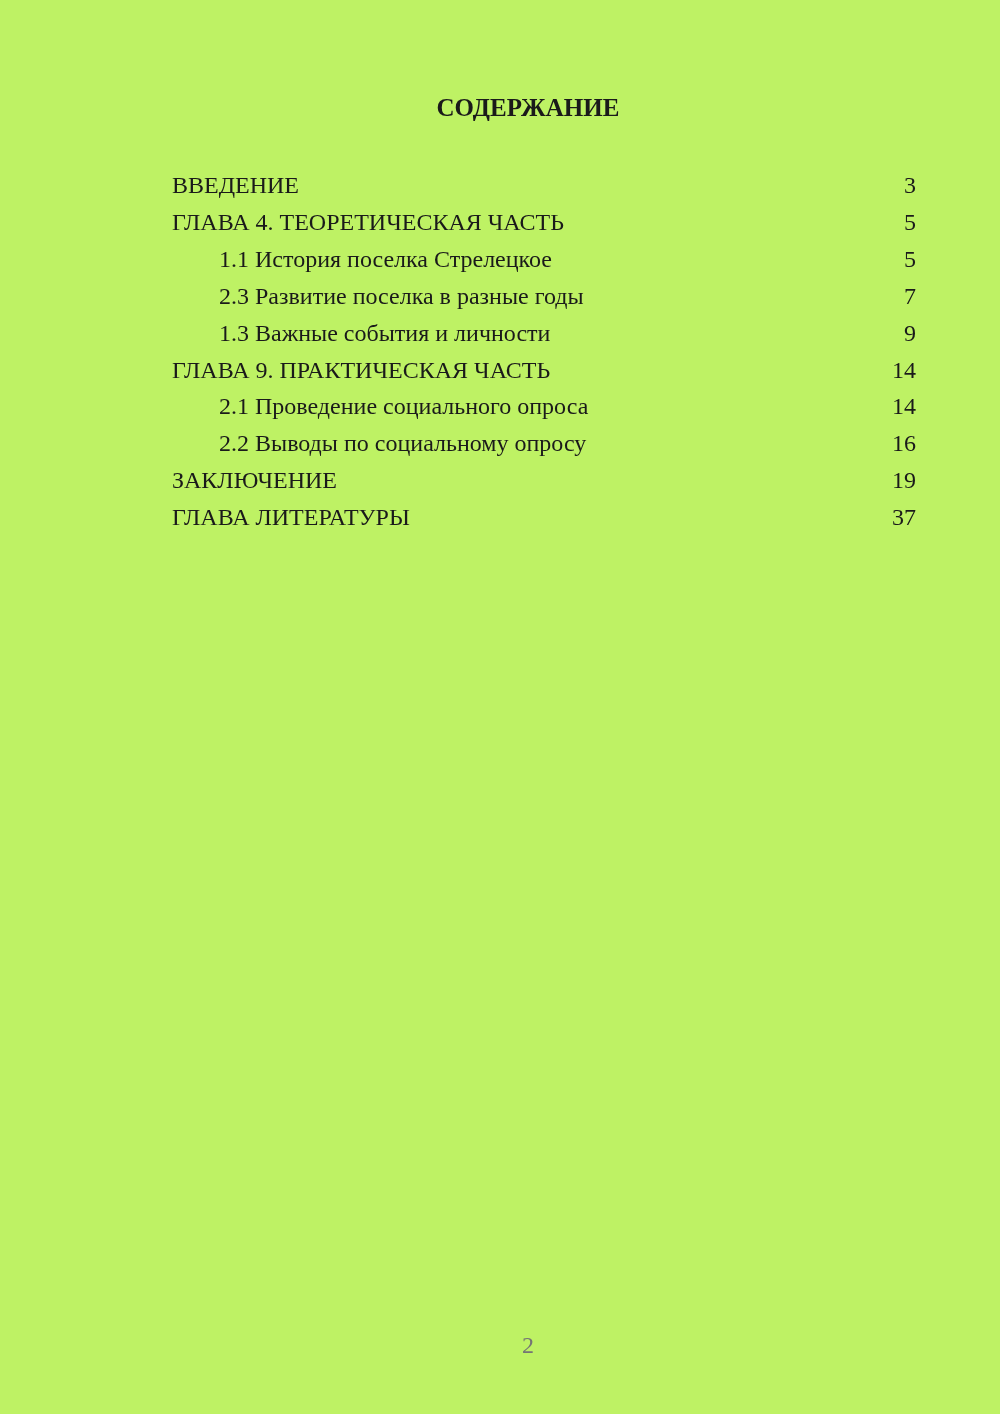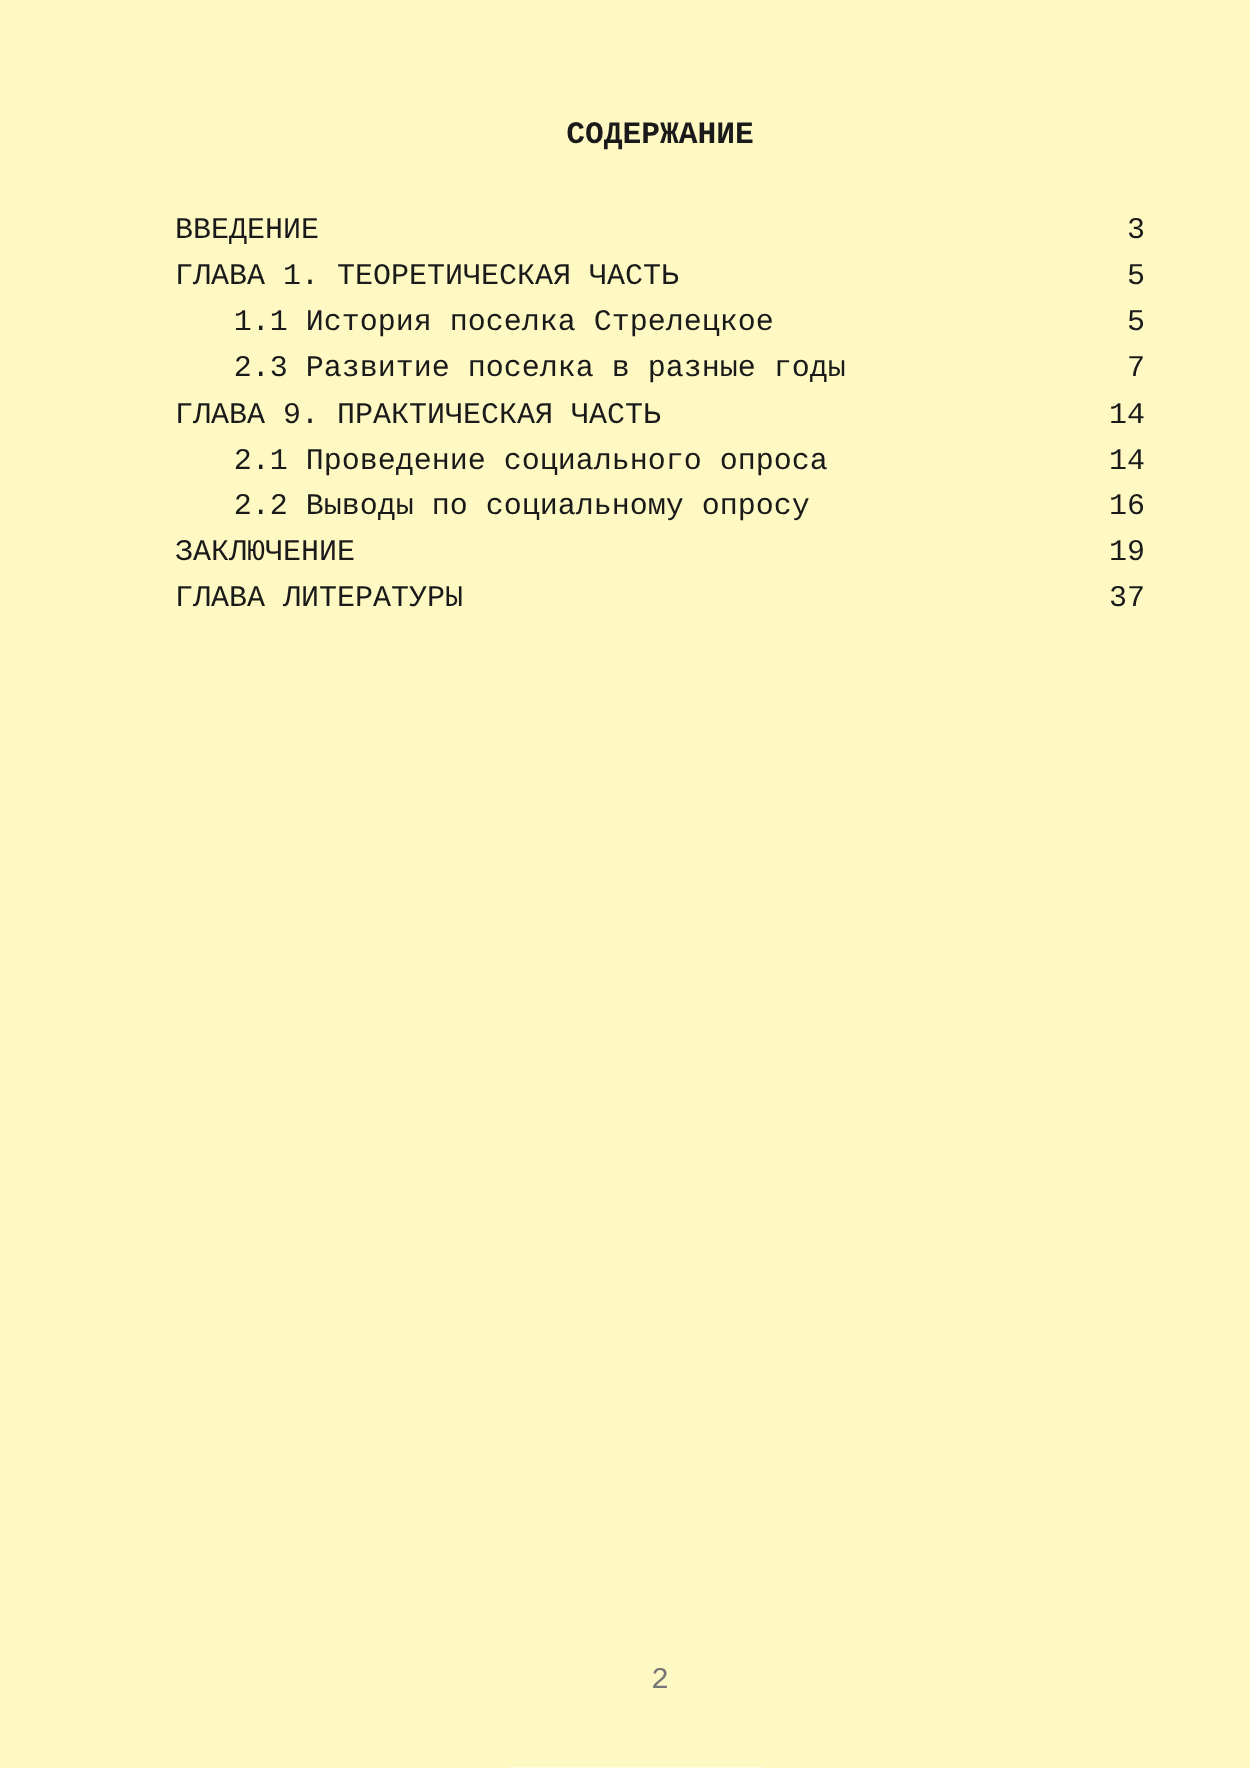--- a/index.html
+++ b/index.html
@@ -4,22 +4,22 @@
 <style>
   html, body {
     margin: 0;
     padding: 0;
     background: #ffffff;
   }
   .page {
     position: relative;
     width: 1000px;
     height: 1414px;
-    background: #fef9c3;
-    font-family: Liberation Mono, monospace;
+    background: #bef264;
+    font-family: Liberation Serif, serif;
     color: #1a1a1a;
     overflow: hidden;
   }
   .doc-title {
     position: absolute;
     top: 93px;
     left: 140px;
     width: 776px;
     margin: 0;
     text-align: center;
@@ -41,20 +41,21 @@
     font-size: 24px;
     line-height: 36.9px;
     white-space: nowrap;
   }
   .toc-row.level-1 {
     padding-left: 47px;
     gap: 16px;
   }
   .toc-label {
     text-align: left;
+    margin-left: 32px;
   }
   .toc-page {
     text-align: right;
   }
   .page-footer {
     position: absolute;
     top: 1331px;
     left: 140px;
     width: 776px;
     text-align: center;
@@ -70,34 +71,38 @@
 
   <h1 class="doc-title">СОДЕРЖАНИЕ</h1>
 
   <div class="toc" id="toc">
   <div class="toc-row level-0">
     <span class="toc-label">ВВЕДЕНИЕ</span>
     <span class="toc-page">3</span>
   </div>
 
   <div class="toc-row level-0">
-    <span class="toc-label">ГЛАВА 1. ТЕОРЕТИЧЕСКАЯ ЧАСТЬ</span>
+    <span class="toc-label">ГЛАВА 4. ТЕОРЕТИЧЕСКАЯ ЧАСТЬ</span>
     <span class="toc-page">5</span>
   </div>
 
   <div class="toc-row level-1">
     <span class="toc-label">1.1 История поселка Стрелецкое</span>
     <span class="toc-page">5</span>
   </div>
 
   <div class="toc-row level-1">
     <span class="toc-label">2.3 Развитие поселка в разные годы</span>
     <span class="toc-page">7</span>
   </div>
 
+  <div class="toc-row level-1">
+    <span class="toc-label">1.3 Важные события и личности</span>
+    <span class="toc-page">9</span>
+  </div>
 
 
   <div class="toc-row level-0">
     <span class="toc-label">ГЛАВА 9. ПРАКТИЧЕСКАЯ ЧАСТЬ</span>
     <span class="toc-page">14</span>
   </div>
 
   <div class="toc-row level-1">
     <span class="toc-label">2.1 Проведение социального опроса</span>
     <span class="toc-page">14</span>

